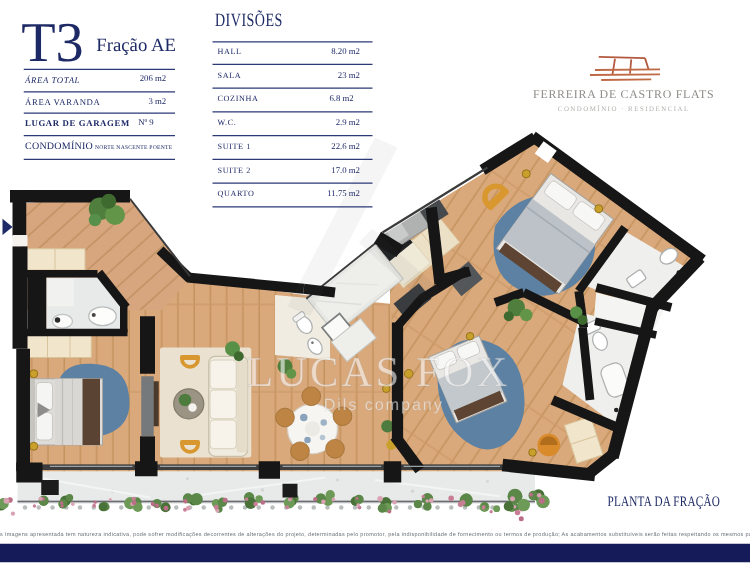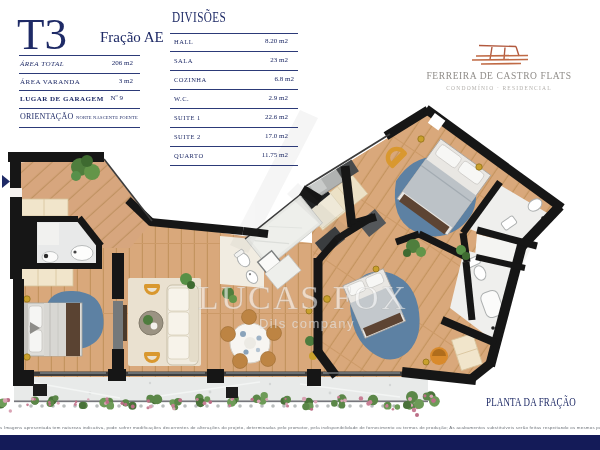--- a/index.html
+++ b/index.html
@@ -613,59 +613,59 @@
           <circle cx="5" cy="18" r="2" fill="#bb6e86"></circle>
         </g>
 <rect x="33" y="384" width="14" height="12" fill="#1c1c1c"></rect>
 <rect x="226" y="387" width="12" height="11" fill="#1c1c1c"></rect>
 </g>
 </svg>
 </div>
 
 <div class="abs nv" style="left:17px;top:8px;font-size:45px;">T3</div>
 
-<div class="abs nv" style="left:77px;top:29px;font-size:15px;margin-left:23px;">Fração AE</div>
+<div class="abs nv" style="left:77px;top:29px;font-size:15px;">Fração AE</div>
 
 <div class="tline" style="left:19px;top:55px;width:121px;"></div>
 <div class="tline" style="left:19px;top:73px;width:121px;"></div>
 <div class="tline" style="left:19px;top:90px;width:121px;"></div>
 <div class="tline" style="left:19px;top:108px;width:121px;"></div>
 <div class="tline" style="left:19px;top:127px;width:121px;"></div>
 
 <div class="lbl" style="left:20px;top:60px;font-style:italic;">ÁREA TOTAL</div>
 <div class="val vr" style="left:100px;top:59px;width:33px;font-size:7px;">206 m2</div>
 
 <div class="lbl" style="left:20px;top:78px;">ÁREA VARANDA</div>
 <div class="val vr" style="left:100px;top:77px;width:33px;font-size:7px;">3 m2</div>
 
 <div class="lbl" style="left:20px;top:95px;font-weight:bold;">LUGAR DE GARAGEM</div>
 <div class="val vr" style="left:90px;top:94px;width:33px;font-size:7px;">Nº 9</div>
 
-<div class="lbl" style="left:20px;top:112px;font-size:8px;letter-spacing:0.2px;">ORIENTAÇÃO</div>
+<div class="lbl" style="left:20px;top:112px;font-size:8px;letter-spacing:0.2px;">CONDOMÍNIO</div>
 <div class="lbl" style="left:76px;top:115px;font-size:4.5px;letter-spacing:0.2px;">NORTE NASCENTE POENTE</div>
 
 <div class="abs nv" style="left:172px;top:9px;font-size:15px;letter-spacing:0.5px;transform:scaleX(0.75);transform-origin:left top;">DIVISÕES</div>
 
 <div class="tline" style="left:170px;top:33px;width:128px;"></div>
 <div class="tline" style="left:170px;top:51px;width:128px;"></div>
 <div class="tline" style="left:170px;top:70px;width:128px;"></div>
 <div class="tline" style="left:170px;top:89px;width:128px;"></div>
 <div class="tline" style="left:170px;top:108px;width:128px;"></div>
 <div class="tline" style="left:170px;top:127px;width:128px;"></div>
 <div class="tline" style="left:170px;top:146px;width:128px;"></div>
 <div class="tline" style="left:170px;top:165px;width:128px;"></div>
 
 <div class="lbl" style="left:174px;top:38px;font-size:6.5px;">HALL</div>
 <div class="val vr" style="left:248px;top:37px;width:40px;">8.20 m2</div>
 
 <div class="lbl" style="left:174px;top:57px;font-size:6.5px;">SALA</div>
 <div class="val vr" style="left:248px;top:56px;width:40px;">23 m2</div>
 
 <div class="lbl" style="left:174px;top:76px;font-size:6.5px;">COZINHA</div>
-<div class="val vr" style="left:254px;top:75px;width:40px;">6.8 m2</div>
+<div class="val vr" style="left:243px;top:75px;width:40px;">6.8 m2</div>
 
 <div class="lbl" style="left:174px;top:95px;font-size:6.5px;">W.C.</div>
 <div class="val vr" style="left:248px;top:94px;width:40px;">2.9 m2</div>
 
 <div class="lbl" style="left:174px;top:114px;font-size:6.5px;">SUITE 1</div>
 <div class="val vr" style="left:248px;top:113px;width:40px;">22.6 m2</div>
 
 <div class="lbl" style="left:174px;top:133px;font-size:6.5px;">SUITE 2</div>
 <div class="val vr" style="left:248px;top:132px;width:40px;">17.0 m2</div>
 

